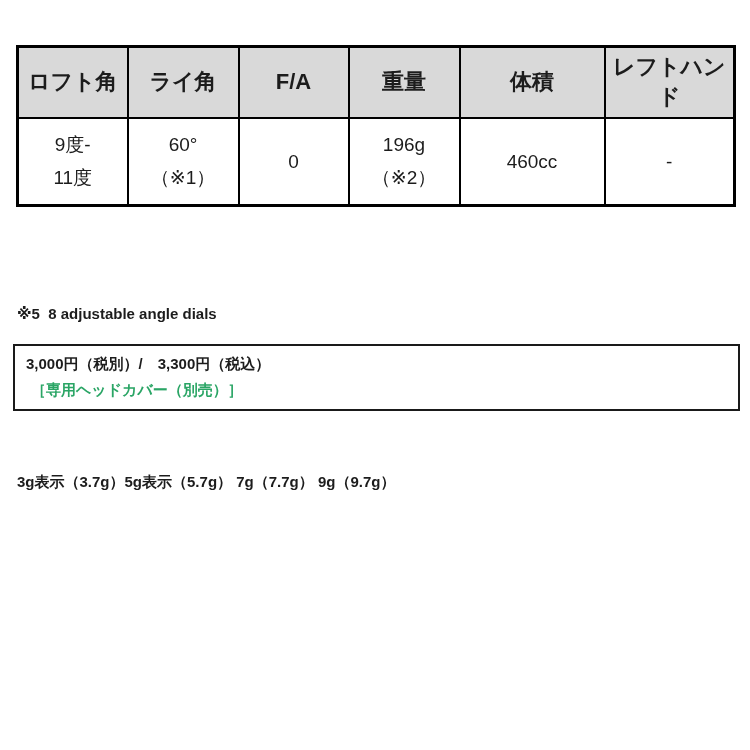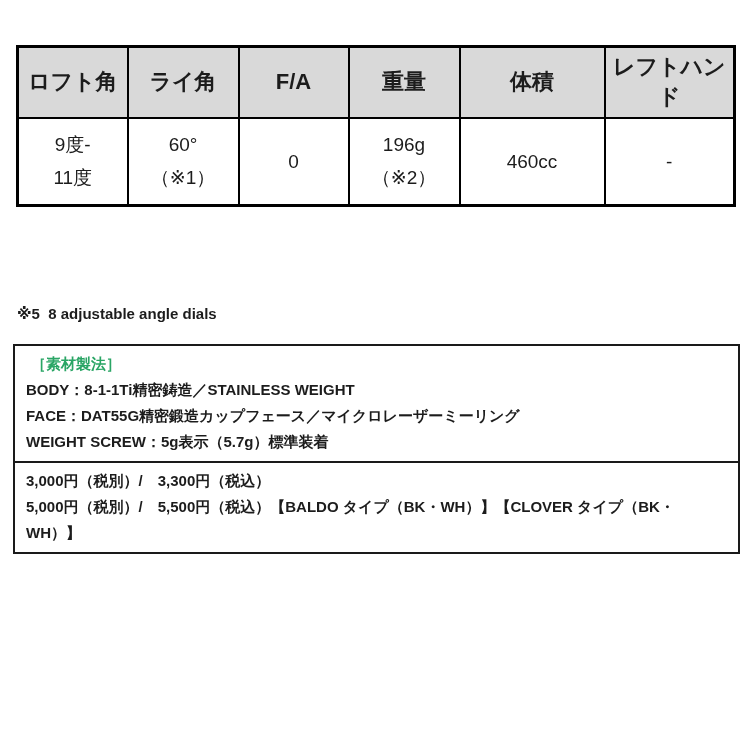--- a/index.html
+++ b/index.html
@@ -106,26 +106,20 @@
   </table>
 
   <div class="notes">
     <div>※5  8 adjustable angle dials</div>
     <div>※2 Variable weight screw produces different head weights</div>
     <div>3g表示（3.7g）5g表示（5.7g） 7g（7.7g） 9g（9.7g）</div>
   </div>
 
   <div class="boxes">
 
-    <div class="info-box">
-      <div class="box-line green-heading">［素材製法］</div>
-      <div class="box-line">BODY：8-1-1Ti精密鋳造／STAINLESS WEIGHT</div>
-      <div class="box-line">FACE：DAT55G精密鍛造カップフェース／マイクロレーザーミーリング</div>
-      <div class="box-line">WEIGHT SCREW：5g表示（5.7g）標準装着</div>
-    </div>
 
     <div class="info-box">
       <div class="box-line">3,000円（税別）/　3,300円（税込）</div>
-      <div class="box-line">5,000円（税別）/　5,500円（税込）【BALDO タイプ（BK・WH）】【CLOVER タイプ（BK・WH）】</div>
+      <div class="box-line green-heading">［専用ヘッドカバー（別売）］</div>
     </div>
 
   </div>
 </div>
 
 </body></html>

